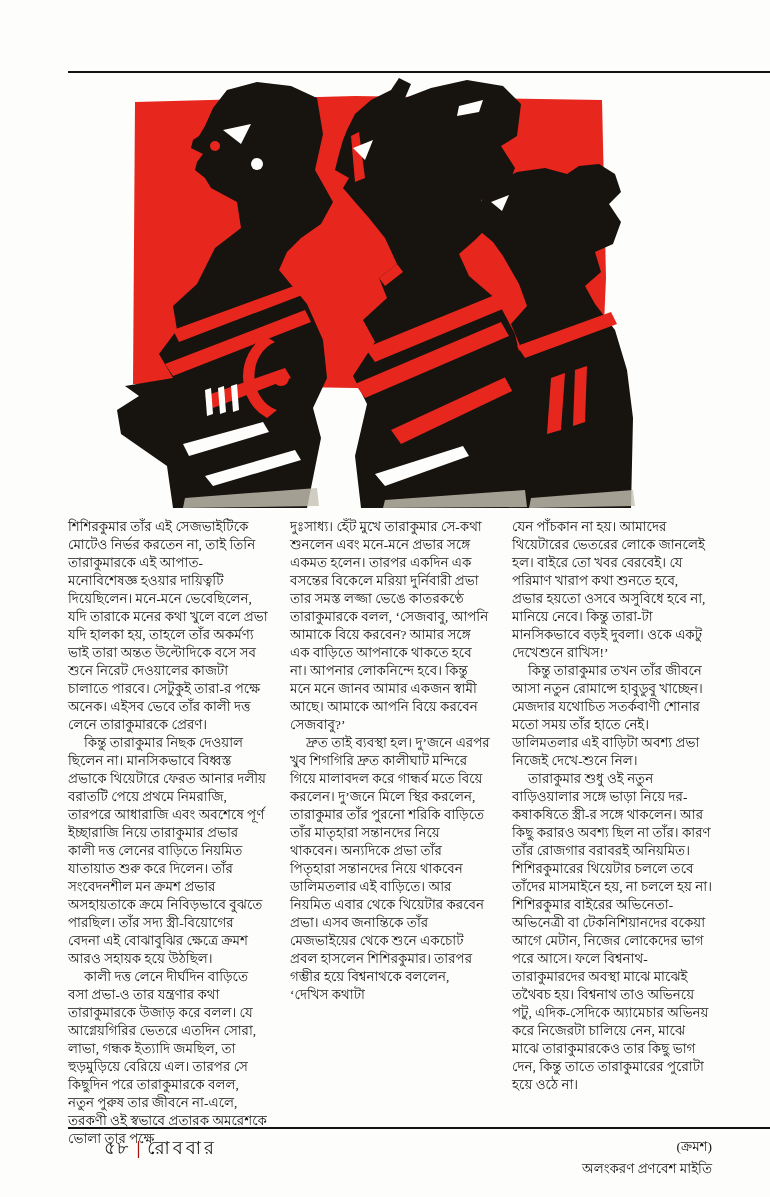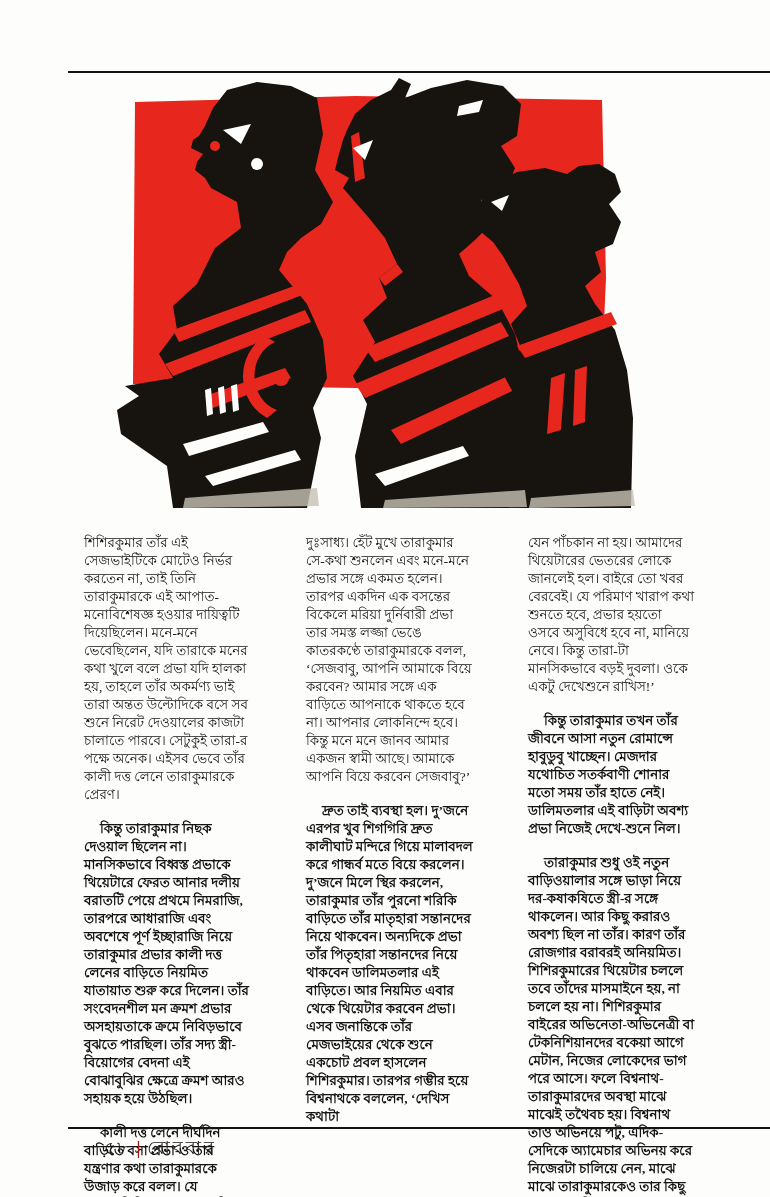--- a/index.html
+++ b/index.html
@@ -19,22 +19,22 @@
   .ill-black{fill:var(--ill-black,#17130e);}
   .ill-white{fill:#fdfdfb;}
   .ill-gray{fill:#c7c2b4;}
 
   
   #columns{
     position:absolute;left:68px;top:518px;width:645px;height:618px;
     display:flex;gap:22px;
   }
   .col{width:200px;font-size:13.4px;line-height:18px;text-align:left;}
-  .para{margin:16px;}
-  .para.indent{text-indent:16px;font-weight:bold;}
+  .para{margin:0;}
+  .para.indent{text-indent:16px;}
   .credit{margin-top:44px;text-align:right;}
   .credit .cont{display:block;}
   .credit .artist{display:block;margin-top:4px;}
 
   
   #footer{
     position:absolute;left:68px;top:1134px;
     font-size:18px;display:flex;align-items:baseline;gap:7px;margin-left:36px;
   }
   #footer .pageno{letter-spacing:1px;}

